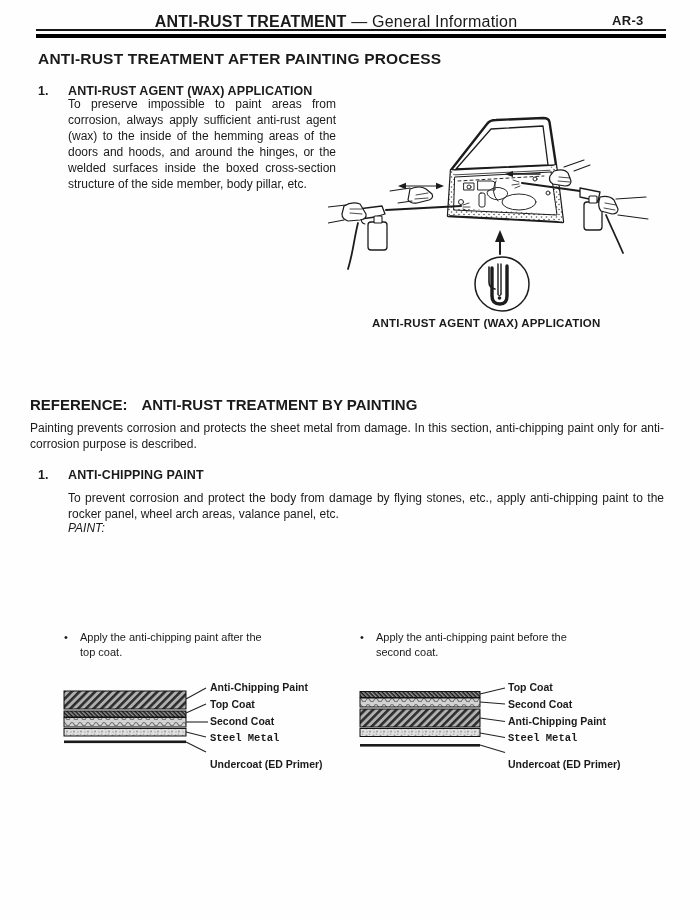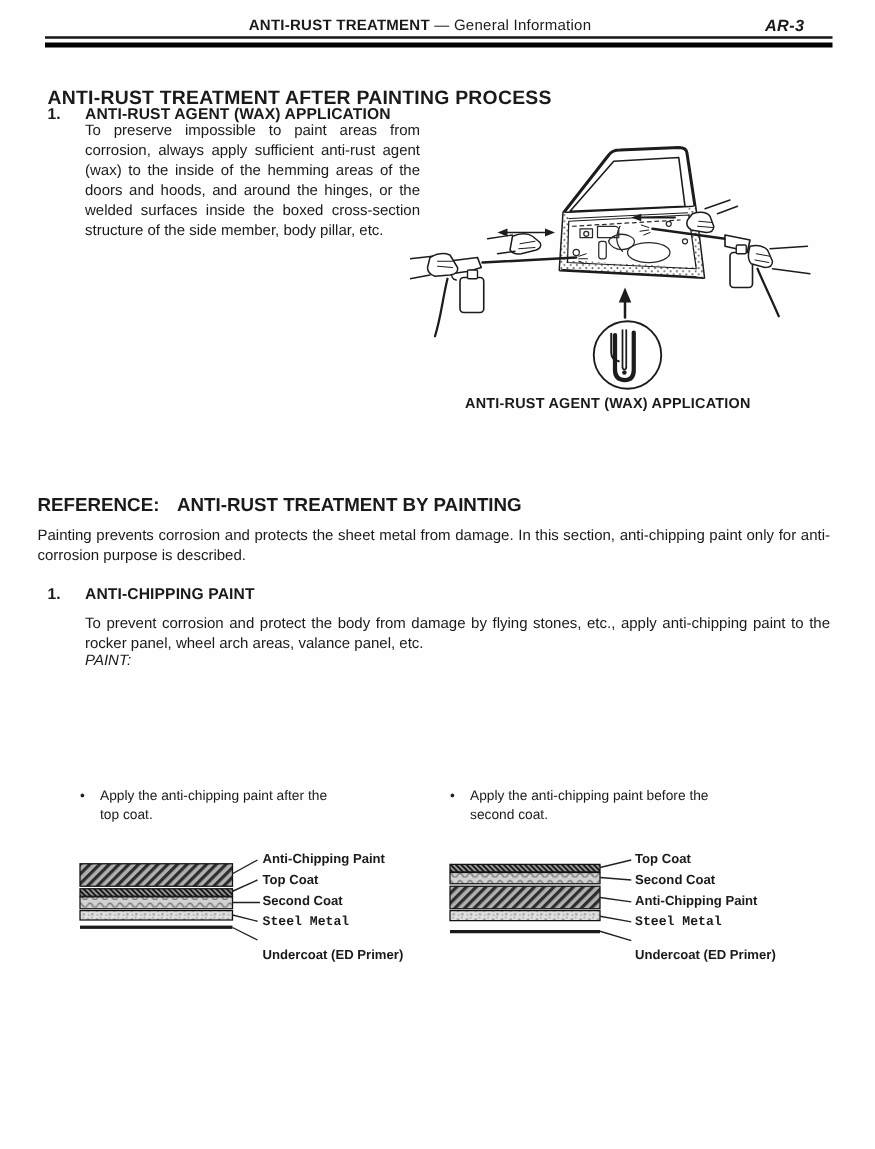--- a/index.html
+++ b/index.html
@@ -4,26 +4,26 @@
 <style>
   html,body{margin:0;padding:0;background:#ffffff;}
   .page{
     position:relative;width:700px;height:919px;background:#fefefe;
     font-family:"Liberation Sans","DejaVu Sans",sans-serif;color:#1a1a1a;
     overflow:hidden;
   }
   .abs{position:absolute;}
   .b{font-weight:700;}
   
-  .hdr-center{top:13px;left:0;width:672px;text-align:center;font-size:12px;letter-spacing:.2px;}
-  .hdr-page{top:13px;left:612px;font-size:13px;font-weight:700;letter-spacing:.3px;font-style:italic;}
+  .hdr-center{top:13px;left:0;width:672px;text-align:center;font-size:16px;letter-spacing:.2px;}
+  .hdr-page{top:13px;left:612px;font-size:13px;font-weight:700;letter-spacing:.3px;}
   .rule-thin{top:29px;left:36px;width:630px;height:2px;background:#161616;}
   .rule-thick{top:34px;left:36px;width:630px;height:4px;background:#000;}
   
-  .h1{top:50px;left:38px;font-size:15.5px;font-weight:700;letter-spacing:.2px;margin-top:20px;}
+  .h1{top:50px;left:38px;font-size:15.5px;font-weight:700;letter-spacing:.2px;}
   .sec-num{font-size:12.5px;font-weight:700;}
   .sec-head{font-size:12.5px;font-weight:700;letter-spacing:.1px;}
   .body-txt{font-size:12px;line-height:16px;text-align:justify;}
   .s1-num{top:84px;left:38px;}
   .s1-head{top:84px;left:68px;}
   .s1-body{top:96px;left:68px;width:268px;}
   .caption{top:317px;left:372px;font-size:11.5px;font-weight:700;letter-spacing:.2px;}
   .ref-head{top:396px;left:30px;font-size:15px;font-weight:700;}
   .ref-head .gap{display:inline-block;width:14px;}
   .ref-body{top:420px;left:30px;width:634px;}

